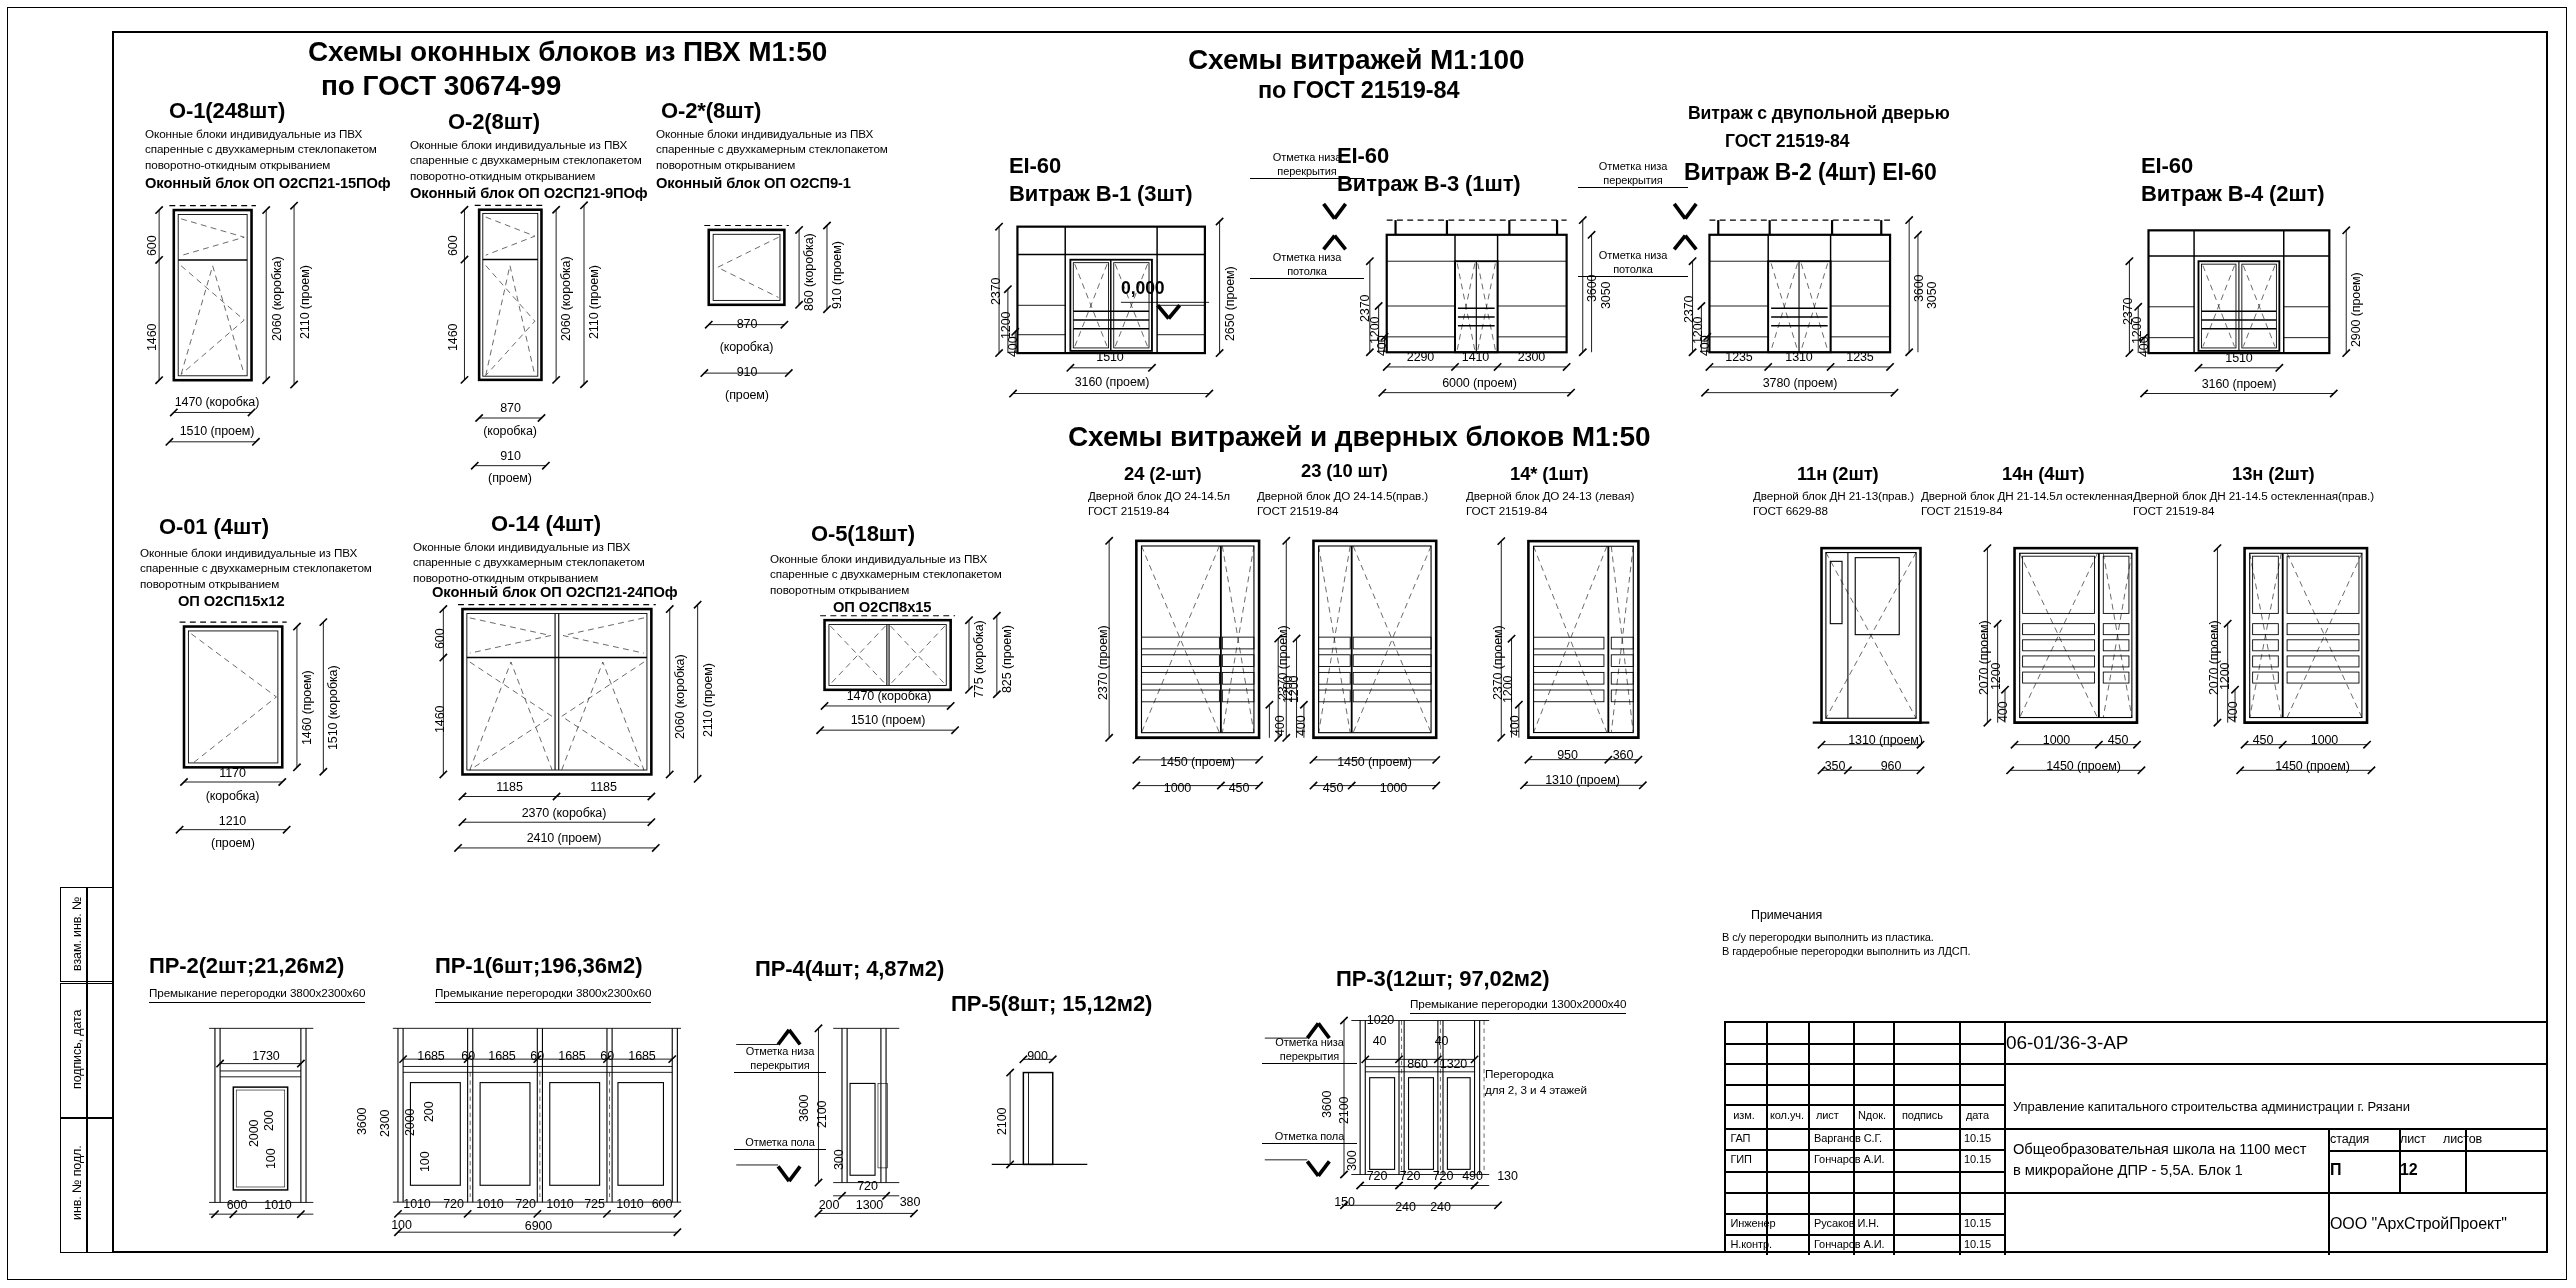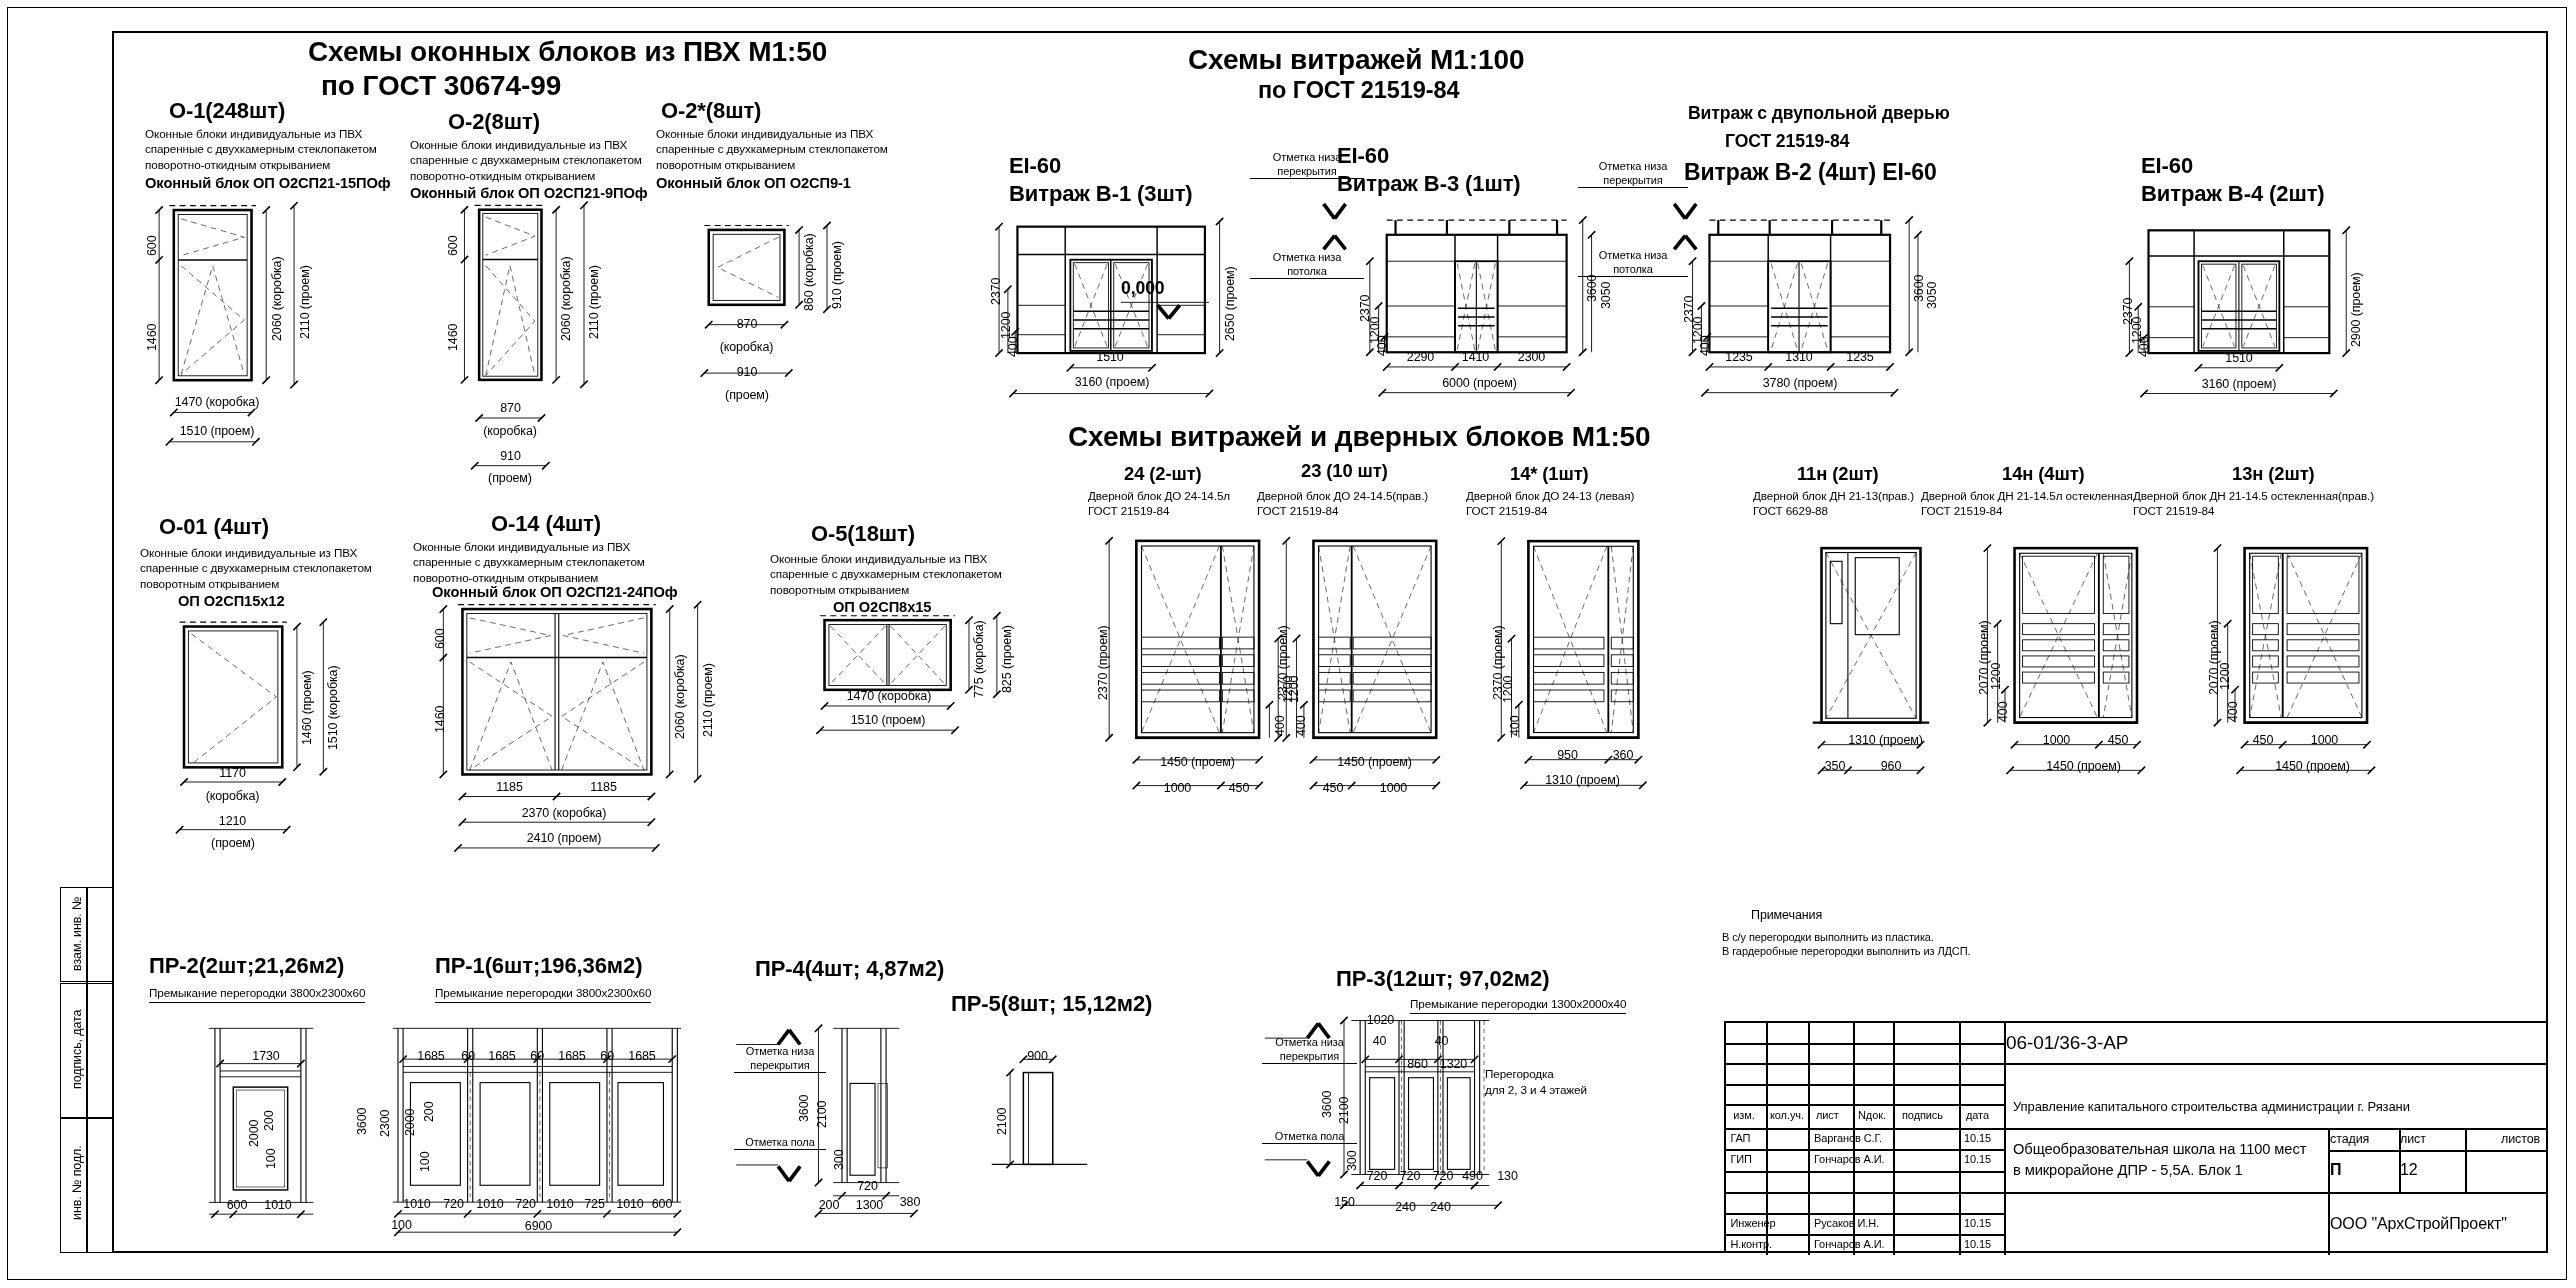--- a/index.html
+++ b/index.html
@@ -1022,23 +1022,23 @@
 в микрорайоне ДПР - 5,5А. Блок 1</div>
     <div class="ab ctr" style="left:604px;top:192px;width:216px;font-size:16px">ООО "АрхСтройПроект"</div>
     <div class="stx" style="left:7.3px;top:86px">изм.</div>
     <div class="stx" style="left:44px;top:86px">кол.уч.</div>
     <div class="stx" style="left:90px;top:86px">лист</div>
     <div class="stx" style="left:132px;top:86px">Nдок.</div>
     <div class="stx" style="left:176px;top:86px">подпись</div>
     <div class="stx" style="left:240px;top:86px">дата</div>
     <div class="ab ctr" style="left:604px;top:109px;width:70px;font-size:12.5px">стадия</div>
     <div class="ab ctr" style="left:674px;top:109px;width:67px;font-size:12.5px">лист</div>
-    <div class="ab ctr" style="left:775px;top:109px;width:62px;font-size:12.5px">листов</div>
+    <div class="ab ctr" style="left:717px;top:109px;width:62px;font-size:12.5px">листов</div>
     <div class="ab ctr" style="left:604px;top:138px;width:70px;font-size:16px;font-weight:bold">П</div>
-    <div class="ab ctr" style="left:674px;top:138px;width:67px;font-size:16px;font-weight:normal">12</div>
+    <div class="ab ctr" style="left:674px;top:138px;width:67px;font-size:16px;font-weight:bold">12</div>
     <div class="stx" style="left:4.4px;top:109px">ГАП</div>
     <div class="stx" style="left:88px;top:109px">Варганов С.Г.</div>
     <div class="stx" style="left:238px;top:109px">10.15</div>
     <div class="stx" style="left:4.4px;top:130px">ГИП</div>
     <div class="stx" style="left:88px;top:130px">Гончаров А.И.</div>
     <div class="stx" style="left:238px;top:130px">10.15</div>
     <div class="stx" style="left:4.4px;top:151px"></div>
     <div class="stx" style="left:88px;top:151px"></div>
     <div class="stx" style="left:4.4px;top:173px"></div>
     <div class="stx" style="left:88px;top:173px"></div>

